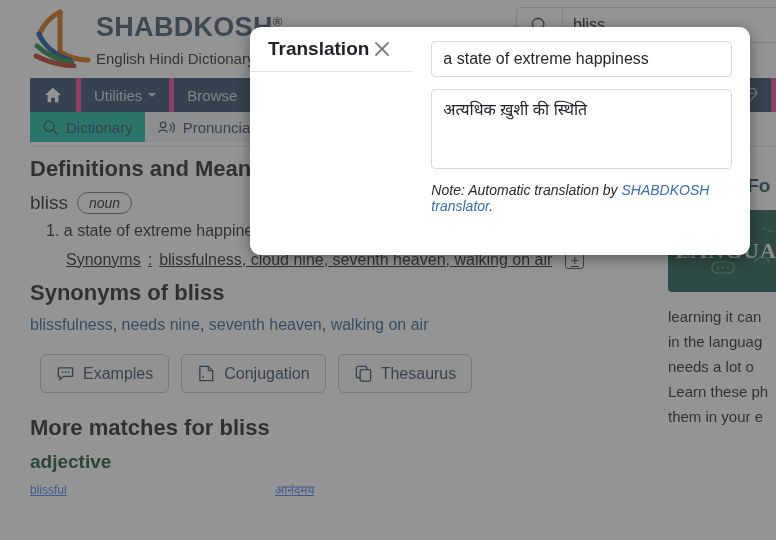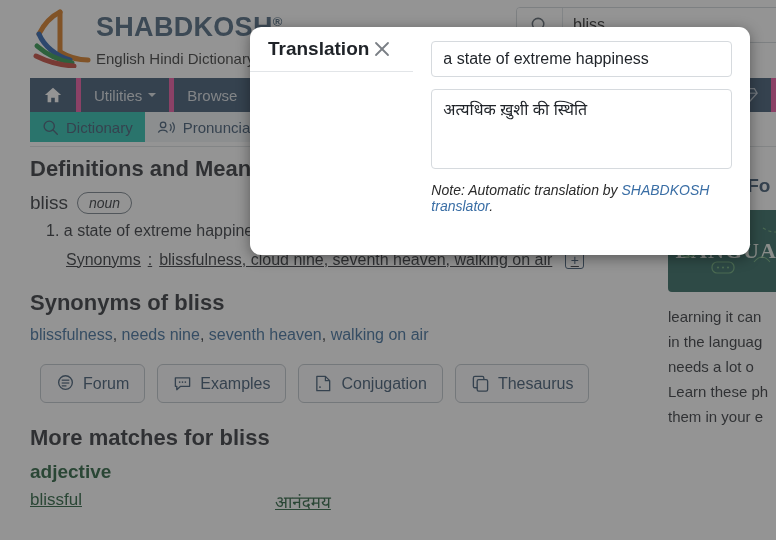--- a/index.html
+++ b/index.html
@@ -84,21 +84,21 @@
   .synonyms-list { font-size:16px; color:#1f2328; margin:4px 0 0 0; }
   .synonyms-list a { color:#2f6394; text-decoration:none; }
 
   .btnrow { display:flex; gap:12px; margin:20px 0 0 10px; }
   .pillbtn {
     display:flex; align-items:center; gap:8px;
     border:1px solid #b9c0c7; border-radius:6px; background:#fbfbfc;
     padding:9px 15px; color:#2e4a66; font-size:16px;
   }
 
-  .match-word { color:#14532d; font-size:17px; }
+  .match-word { color:#3b82f6; font-size:12px; }
   .match-row { display:flex; margin-top:7px; }
   .match-row > div:first-child { width:245px; }
 
   
   .rightcol { position:absolute; left:668px; top:150px; width:140px; }
   .rc-head { font-size:19px; font-weight:bold; color:#2e4a66; line-height:24px; }
   .rc-banner {
     width:150px; height:82px; margin-top:12px; border-radius:4px;
     background:#1d5b52; position:relative; overflow:hidden;
     display:flex; align-items:center; justify-content:center;
@@ -231,38 +231,29 @@
       <span>a state of extreme happiness</span>
     </div>
 
     <div class="syn-line">
       <span class="syn-label">Synonyms</span>
       <span> : </span>
       <span>blissfulness, cloud nine, seventh heaven, walking on air</span>
       <span class="plus-btn">+</span>
     </div>
 
-    <h2 class="sect" style="margin-top:21px">Synonyms of bliss</h2>
+    <h2 class="sect" style="margin-top:11px">Synonyms of bliss</h2>
     <div class="synonyms-list">
       <a href="#">blissfulness</a>,
       <a href="#">needs nine</a>,
       <a href="#">seventh heaven</a>,
       <a href="#">walking on air</a>
     </div>
 
     <div class="btnrow">
-      <div class="pillbtn">
-        <svg width="19" height="19" viewBox="0 0 20 20">
-            <circle cx="10" cy="9" r="7.2" stroke="#2e4a66" stroke-width="1.4" fill="none"></circle>
-            <line x1="6" y1="6.5" x2="14" y2="6.5" stroke="#2e4a66" stroke-width="1.3"></line>
-            <line x1="6" y1="9.5" x2="14" y2="9.5" stroke="#2e4a66" stroke-width="1.3"></line>
-            <line x1="6" y1="12.5" x2="11" y2="12.5" stroke="#2e4a66" stroke-width="1.3"></line>
-          </svg>
-        <span>Forum</span>
-      </div>
       <div class="pillbtn">
         <svg width="19" height="19" viewBox="0 0 20 20">
             <path d="M2.5 4 H17.5 V13 H8 L4 16.5 V13 H2.5 Z" stroke="#2e4a66" stroke-width="1.4" fill="none" stroke-linejoin="round"></path>
             <circle cx="7" cy="8.5" r=".9" fill="#2e4a66"></circle>
             <circle cx="10" cy="8.5" r=".9" fill="#2e4a66"></circle>
             <circle cx="13" cy="8.5" r=".9" fill="#2e4a66"></circle>
           </svg>
         <span>Examples</span>
       </div>
       <div class="pillbtn">

